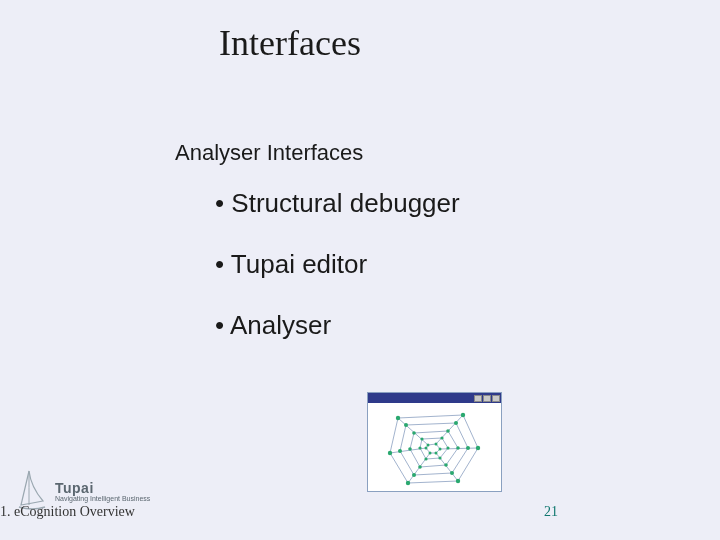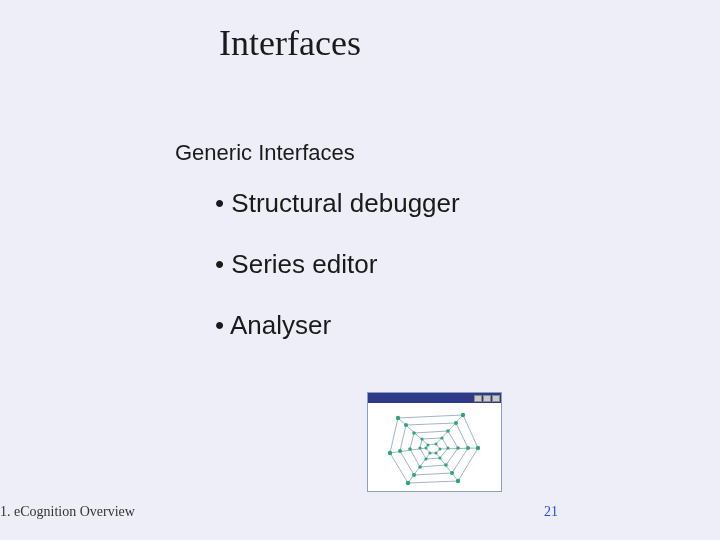--- a/index.html
+++ b/index.html
@@ -56,21 +56,21 @@
     text-align: left;
     font-size: 14px;
     color: #333;
     font-family: "Times New Roman", Times, serif;
   }
   .page-num {
     position: absolute;
     bottom: 20px;
     right: 22px;
     font-size: 14px;
-    color: #1d4ed8;
+    color: #0f766e;
     font-family: "Times New Roman", Times, serif;
     margin-left: 24px;
   }
   .logo-wrap {
     position: absolute;
     left: 15px;
     bottom: 25px;
     display: flex;
     align-items: center;
     gap: 6px;
@@ -122,28 +122,41 @@
     overflow: hidden;
   }
 </style>
 </head>
 <body>
 
 <div class="slide">
 
   <h1 class="title">Interfaces</h1>
 
-  <div class="subtitle">Generic Interfaces</div>
+  <div class="subtitle">Analyser Interfaces</div>
 
   <ul class="bullets">
     <li>Structural debugger</li>
-    <li>Series editor</li>
+    <li>Tupai editor</li>
     <li>Analyser</li>
   </ul>
 
+  <div class="logo-wrap">
+    <span>
+      <svg width="34" height="44" viewBox="0 0 34 44">
+        <path d="M6 38 Q14 4 14 4 Q16 20 28 34 Q18 36 6 38 Z" fill="none" stroke="#9aa7b0" stroke-width="1.2"></path>
+        <path d="M14 4 Q14 20 14 38" fill="none" stroke="#9aa7b0" stroke-width="1"></path>
+        <path d="M4 40 Q17 44 30 40" fill="none" stroke="#9aa7b0" stroke-width="1.5"></path>
+      </svg>
+    </span>
+    <span class="logo-text">
+      <span class="logo-brand">Tupai</span>
+      <span class="logo-tagline">Navigating Intelligent Business</span>
+    </span>
+  </div>
 
   <div class="thumb">
     <div class="thumb-titlebar">
       <span class="btn"></span>
       <span class="btn"></span>
       <span class="btn"></span>
     </div>
     <div class="thumb-graph">
       <svg width="135" height="90" viewBox="0 0 135 90">
         <g stroke="#8aa0c0" stroke-width="0.8" fill="none">

